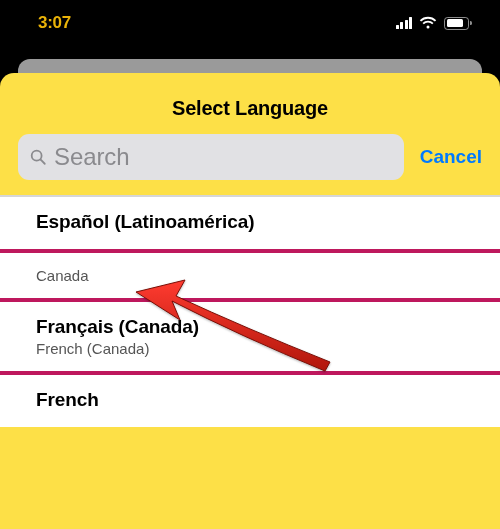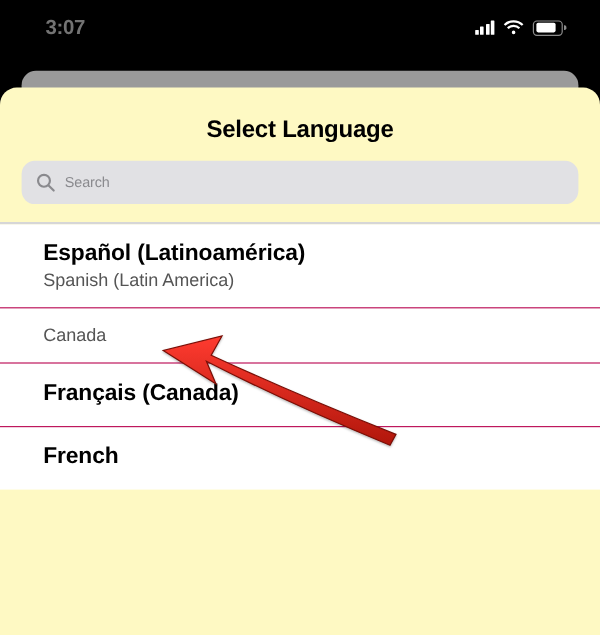--- a/index.html
+++ b/index.html
@@ -1,45 +1,45 @@
 <!DOCTYPE html>
 <html><head>
   <meta charset="utf-8">
   <style>
     * { margin: 0; padding: 0; box-sizing: border-box; font-family: -apple-system, "Helvetica Neue", sans-serif; }
     body { width: 500px; height: 529px; background: #000; overflow: hidden; position: relative; }
 
     .status-bar { height: 46px; background: #000; display: flex; justify-content: space-between; align-items: center; padding: 0 28px 0 38px; }
-    .status-time { color: #737373; font-size: 17px; font-weight: 600; letter-spacing: -0.3px; }
+    .status-time { color: #eab308; font-size: 17px; font-weight: 600; letter-spacing: -0.3px; }
     .status-icons { display: flex; align-items: center; gap: 7px; }
     .signal-icon { display: flex; align-items: flex-end; gap: 1.5px; height: 12px; }
     .signal-bar { width: 3px; background: #fff; border-radius: 0.5px; }
     .wifi-icon { width: 18px; height: 14px; }
     .battery-icon { display: flex; align-items: center; gap: 1px; }
     .battery-body { width: 25px; height: 13px; border: 1.2px solid rgba(255,255,255,0.55); border-radius: 3.5px; padding: 1.5px; }
     .battery-fill { width: 80%; height: 100%; background: #fff; border-radius: 1.5px; }
     .battery-tip { width: 1.8px; height: 4.5px; background: rgba(255,255,255,0.55); border-radius: 0 1.5px 1.5px 0; }
 
     .background-card { position: absolute; left: 18px; right: 18px; top: 59px; height: 60px; background: #9a9a9a; border-radius: 12px; }
 
-    .sheet { position: absolute; left: 0; right: 0; top: 73px; bottom: 0; background: #fef9c3; border-radius: 14px 14px 0 0; overflow: hidden; }
+    .sheet { position: absolute; left: 0; right: 0; top: 73px; bottom: 0; background: #fde047; border-radius: 14px 14px 0 0; overflow: hidden; }
 
     .sheet-header { padding: 24px 20px 14px; text-align: center; }
     .sheet-title { font-size: 20px; font-weight: 700; letter-spacing: -0.2px; }
 
     .search-row { display: flex; align-items: center; padding: 0 18px 14px 18px; gap: 16px; }
     .search-field { flex: 1; display: flex; align-items: center; background: #e1e1e4; border-radius: 11px; padding: 9px 11px; gap: 7px; }
     .search-icon { width: 18px; height: 18px; color: #8a8a8e; }
-    .search-placeholder { font-size: 12px; color: #8a8a8e; letter-spacing: -0.1px; }
+    .search-placeholder { font-size: 24px; color: #8a8a8e; letter-spacing: -0.1px; }
     .cancel-btn { font-size: 19px; font-weight: 600; color: #007aff; }
 
     .sheet-divider { height: 1.5px; background: #d6d6d7; margin-top: 1px; }
 
     .list { background: #fff; }
-    .list-item { padding: 14px 36px 14px 36px; border-bottom: 1px solid #be185d; }
+    .list-item { padding: 14px 36px 14px 36px; border-bottom: 4px solid #be185d; }
     .list-item:last-child { border-bottom: none; }
     .lang-native { font-size: 19px; font-weight: 700; letter-spacing: -0.1px; margin-bottom: 2px; }
     .lang-english { font-size: 15px; color: #555; }
 
     .annotation { position: absolute; pointer-events: none; z-index: 100; }
     .arrow-svg { filter: drop-shadow(0 1px 1px rgba(0,0,0,.3)); }
   </style>
 </head>
 <body>
 
@@ -72,34 +72,35 @@
   </div>
 
   <div class="search-row">
     <div class="search-field">
       <svg class="search-icon" viewBox="0 0 20 20">
         <circle cx="8.5" cy="8.5" r="5.5" fill="none" stroke="#8a8a8e" stroke-width="2"></circle>
         <line x1="13" y1="13" x2="17.5" y2="17.5" stroke="#8a8a8e" stroke-width="2" stroke-linecap="round"></line>
       </svg>
       <span class="search-placeholder">Search</span>
     </div>
+    <div class="cancel-btn">Cancel</div>
   </div>
 
   <div class="sheet-divider"></div>
 
   <div class="list">
     <div class="list-item">
       <div class="lang-native">Español (Latinoamérica)</div>
-      <div class="lang-english">Spanish (Latin America)</div>
     </div>
     <div class="list-item">
       <div class="lang-english">Canada</div>
     </div>
     <div class="list-item">
       <div class="lang-native">Français (Canada)</div>
+      <div class="lang-english">French (Canada)</div>
     </div>
     <div class="list-item">
       <div class="lang-native">French</div>
     </div>
   </div>
 </div>
 
 <div class="annotation" style="left:130px; top:276px;">
   <svg class="arrow-svg" width="210" height="110" viewBox="0 0 210 110">
     <defs>

